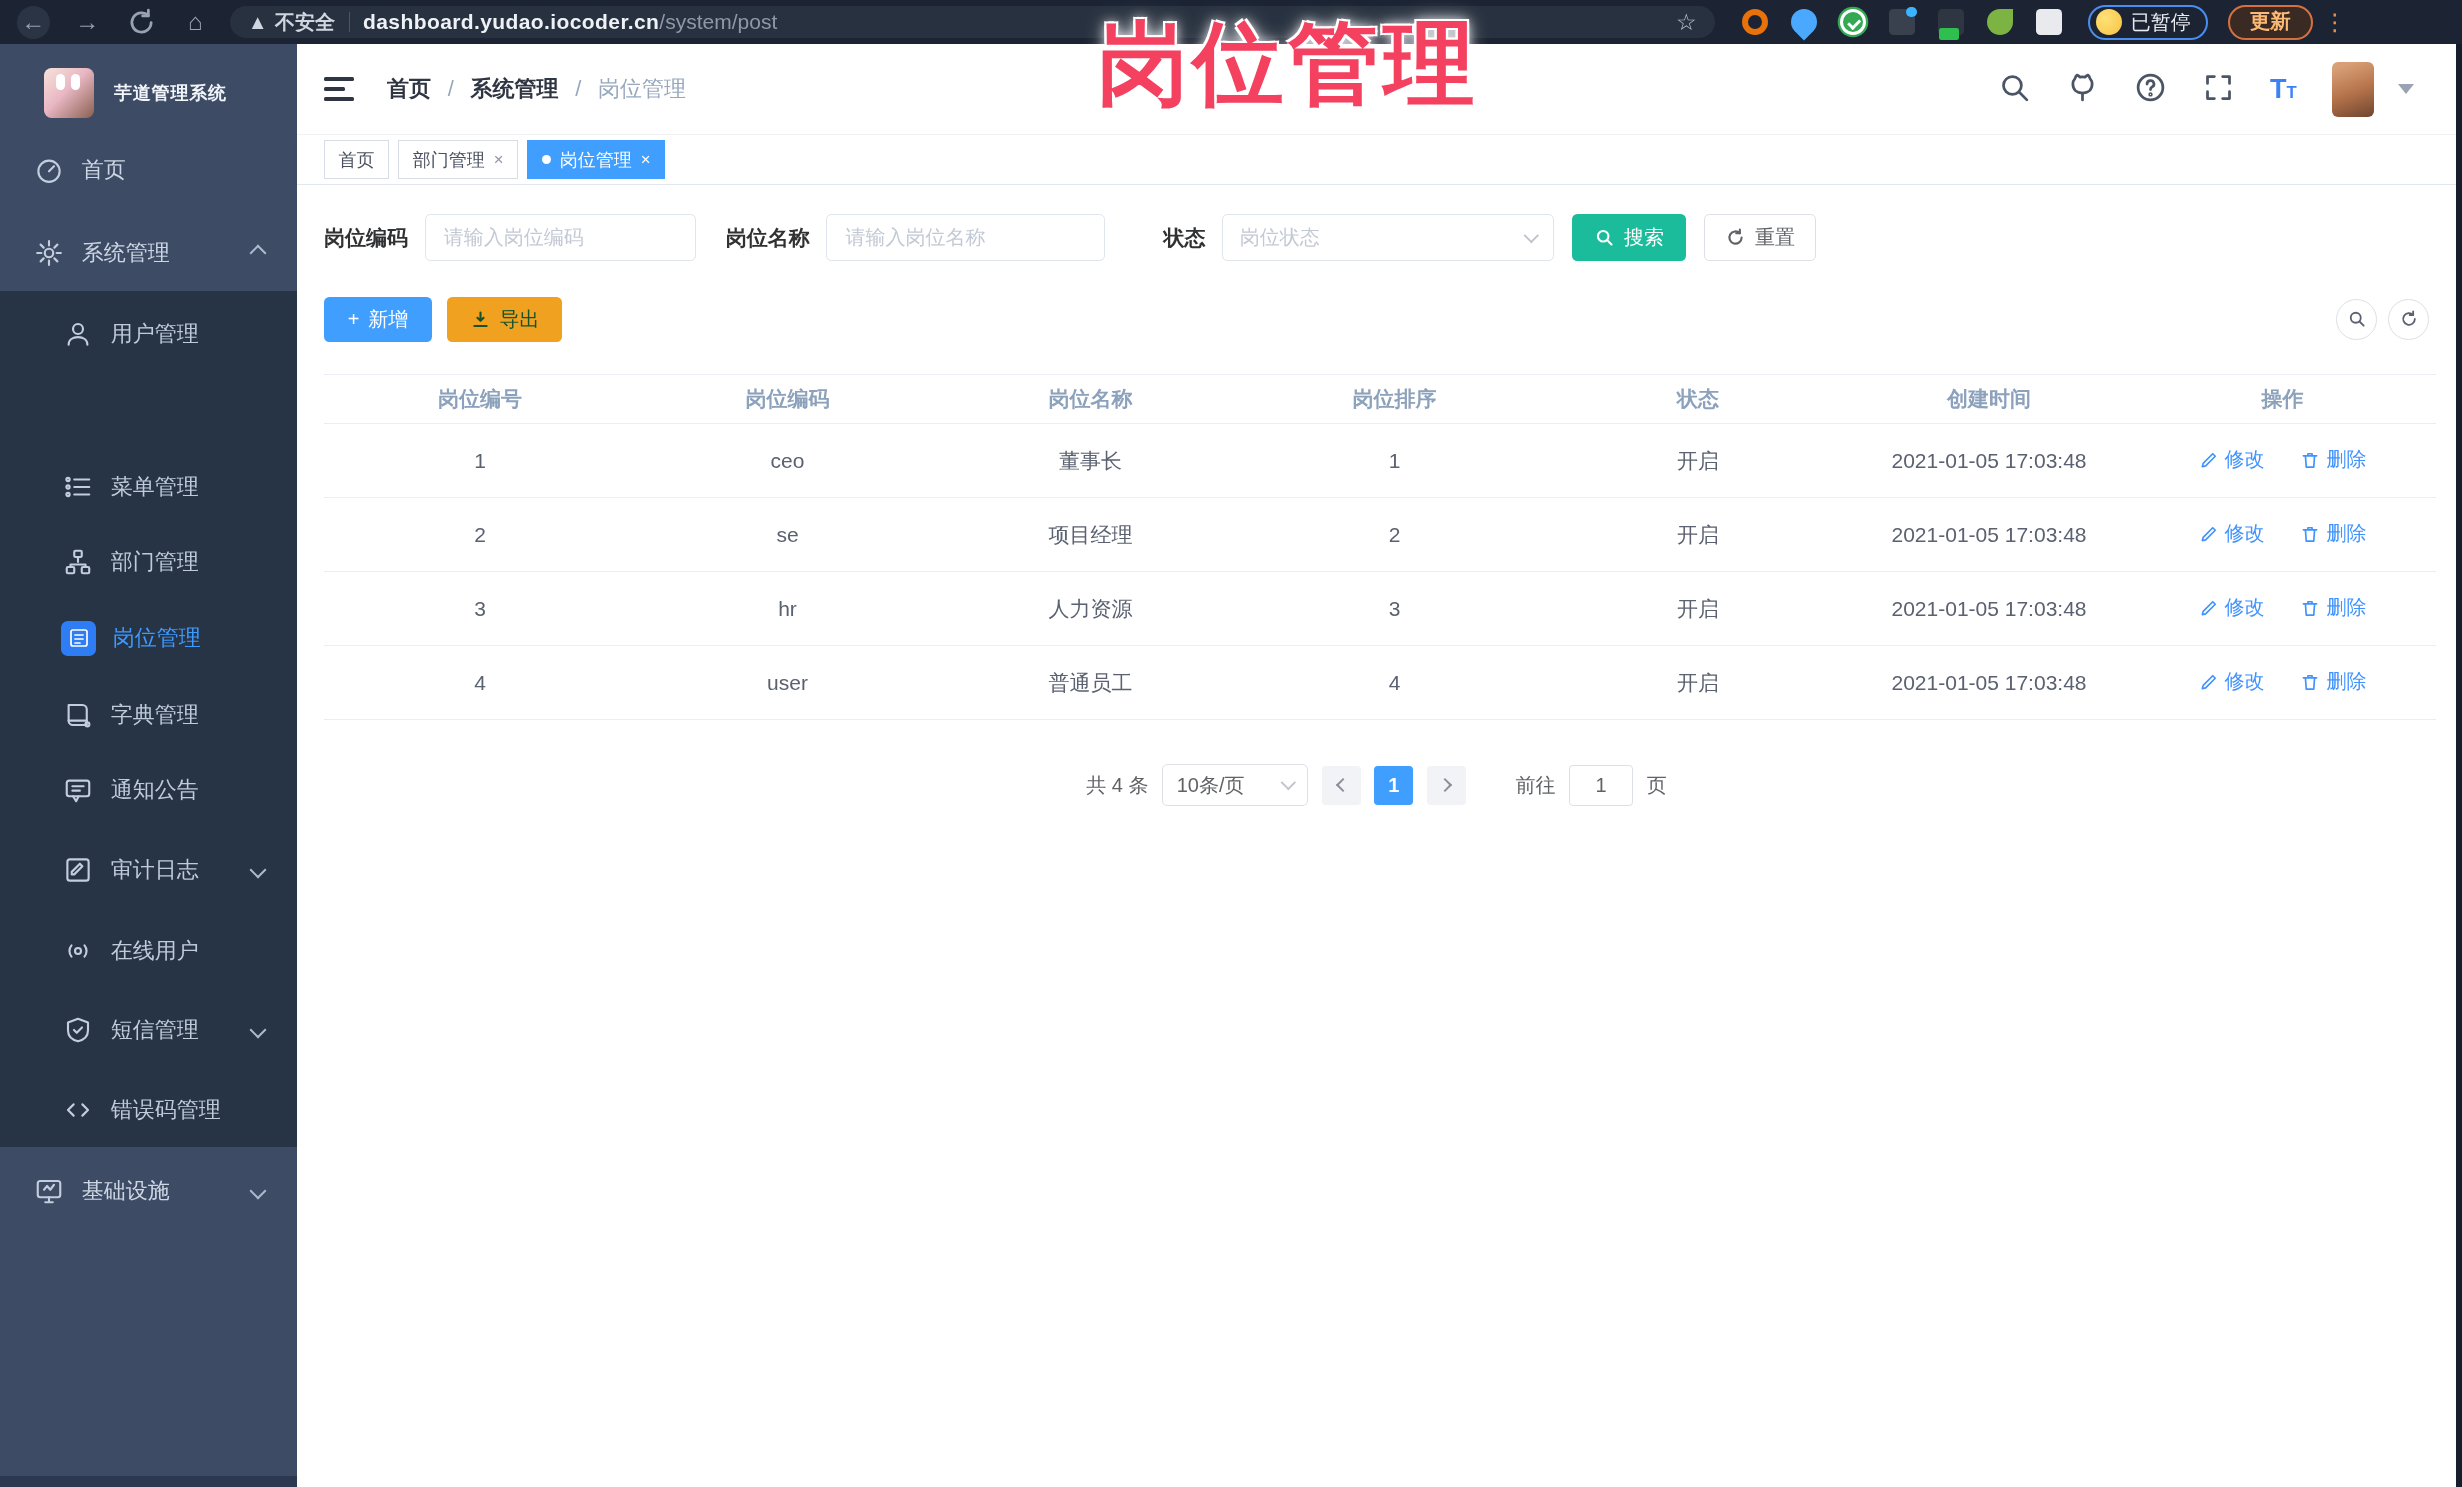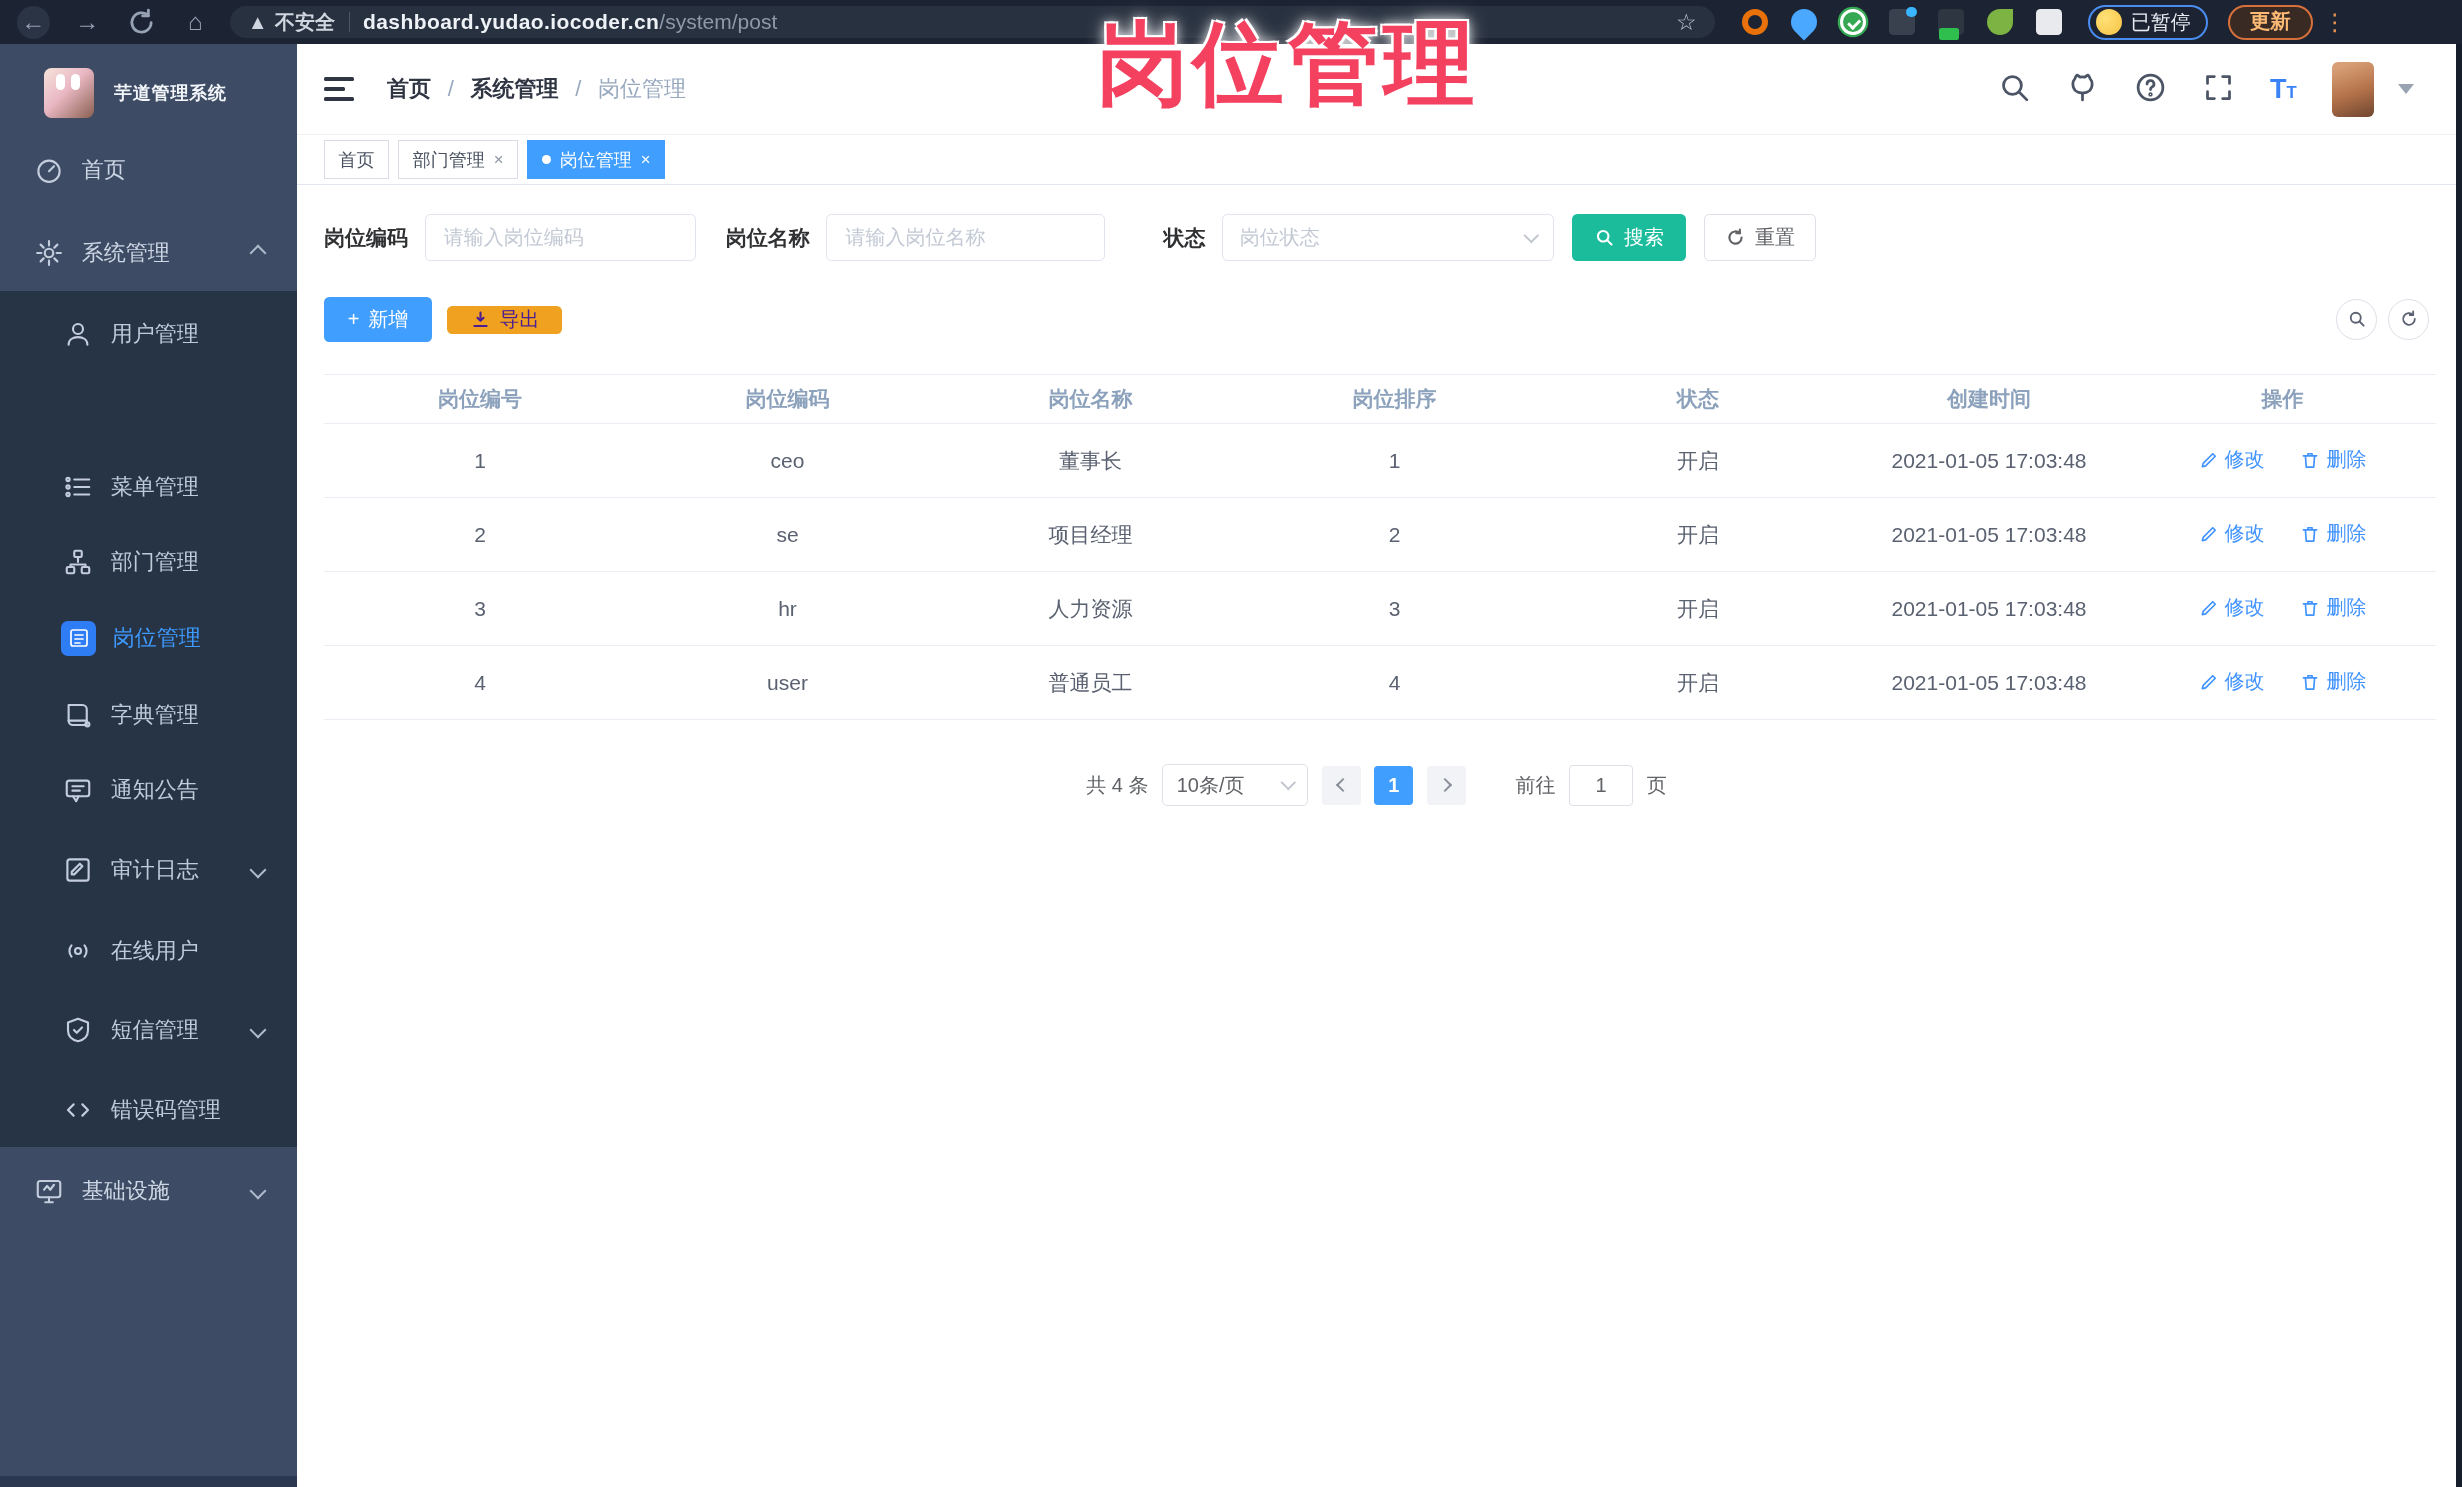--- a/index.html
+++ b/index.html
@@ -88,21 +88,21 @@
   .flabel { font-size:21px; font-weight:700; color:#303133; }
   .finput { height:47px; border:0.8px solid #dfe4ed; border-radius:5.3px; padding:0 18px; font-size:20px; color:#606266; background:#fff; font-family:"Liberation Sans",sans-serif; }
   .finput::placeholder { color:#c3c9d4; }
   .fselect { height:47px; border:0.8px solid #dfe4ed; border-radius:5.3px; display:flex; align-items:center; justify-content:space-between; padding:0 16.7px; }
   .fselect .ph { font-size:20px; color:#c3c9d4; }
   .sel-chev { width:10.6px; height:10.6px; border-right:2.3px solid #c0c4cc; border-bottom:2.3px solid #c0c4cc; transform:rotate(45deg); margin-top:-4.5px; }
   .btn { border:none; border-radius:5.3px; font-size:20px; display:flex; align-items:center; justify-content:center; gap:9px; cursor:pointer; font-family:"Liberation Sans",sans-serif; }
   .btn-search { width:114px; height:47px; background:#1abc9c; color:#fff; }
   .btn-reset { width:112px; height:47px; background:#fff; border:0.8px solid #dcdfe6; color:#606266; }
   .btn-add { width:108px; height:45px; background:#409eff; color:#fff; }
-  .btn-export { width:115px; height:28px; background:#f0a11f; color:#4c1d95; }
+  .btn-export { width:115px; height:45px; background:#f0a11f; color:#14532d; }
   svg.bic { width:21px; height:21px; stroke:currentColor; fill:none; stroke-width:2.4; stroke-linecap:round; stroke-linejoin:round; }
 
   .toolbar-row { margin-top:36px; display:flex; align-items:center; gap:15px; position:relative; }
   .circle-btn { position:absolute; top:1.5px; width:41px; height:41px; border-radius:50%; border:0.8px solid #dcdfe6; background:#fff; display:flex; align-items:center; justify-content:center; color:#5a6170; }
   .circle-btn.cb-search { right:52px; }
   .circle-btn.cb-refresh { right:0; }
   svg.cic { width:20px; height:20px; stroke:#5a6170; fill:none; stroke-width:2.2; stroke-linecap:round; stroke-linejoin:round; }
 
   table.grid { margin-top:32px; width:2112px; border-collapse:collapse; table-layout:fixed; }
   table.grid th { font-size:21px; color:#8ca1bb; font-weight:700; height:49px; text-align:center; border-top:0.8px solid #ebeef5; border-bottom:0.8px solid #ebeef5; }

